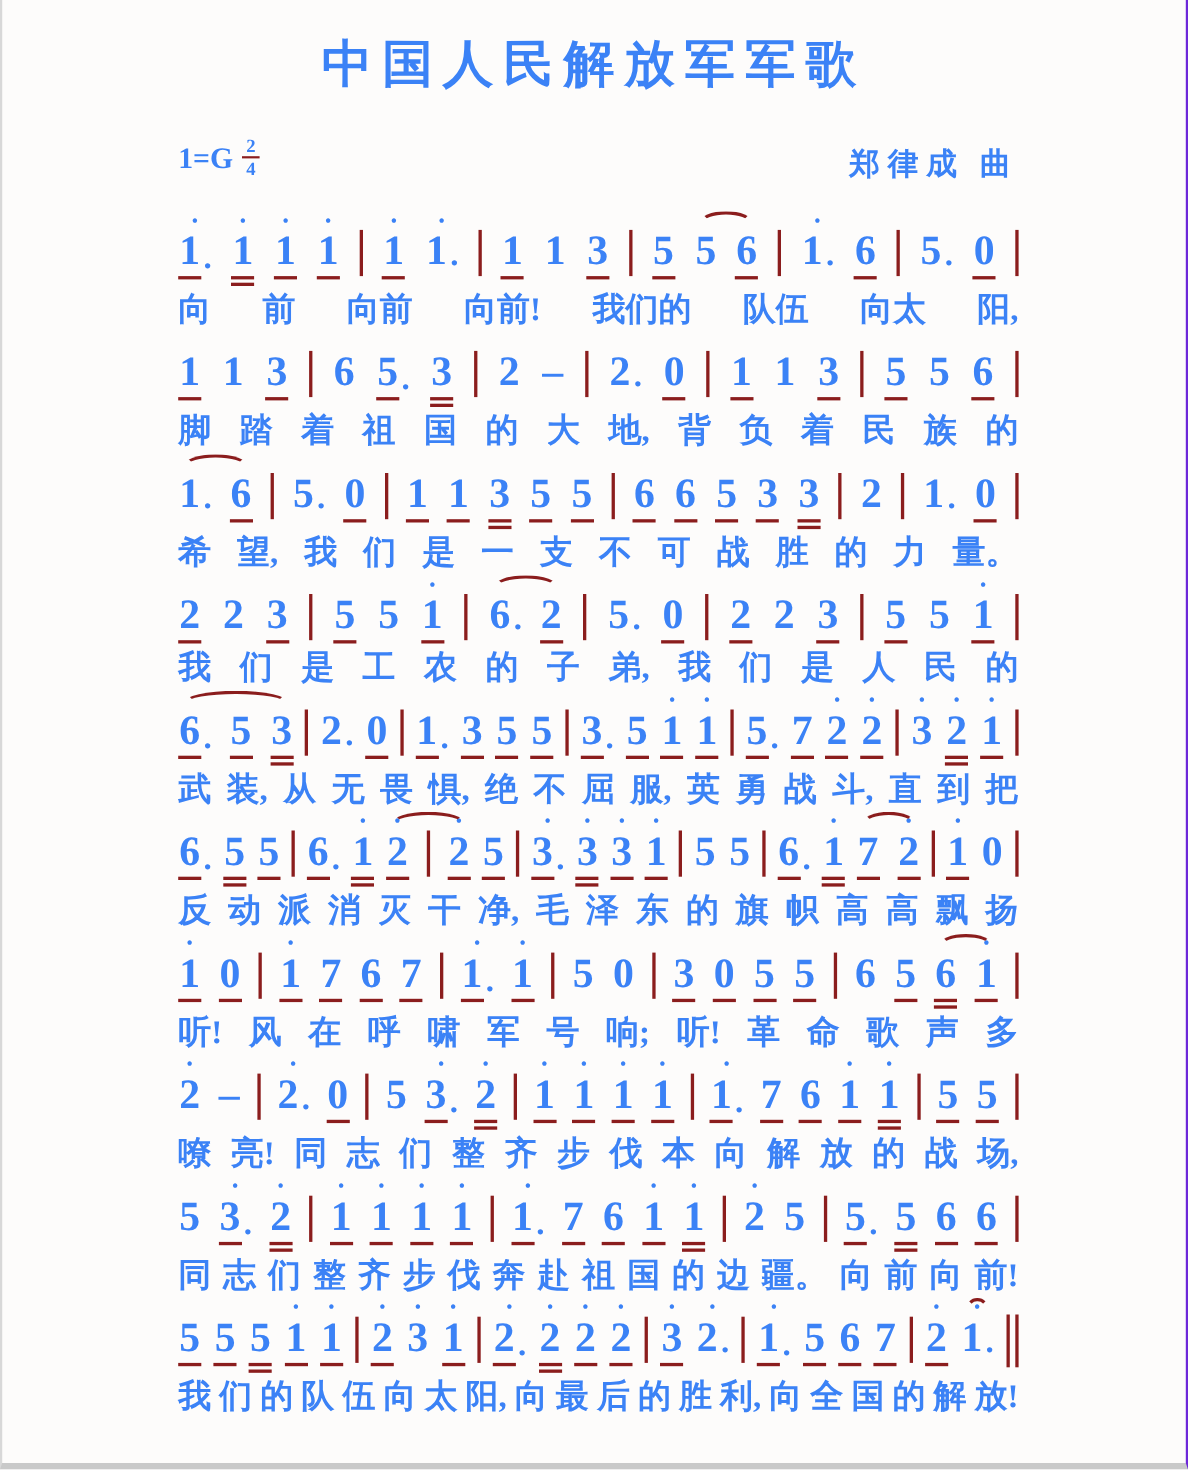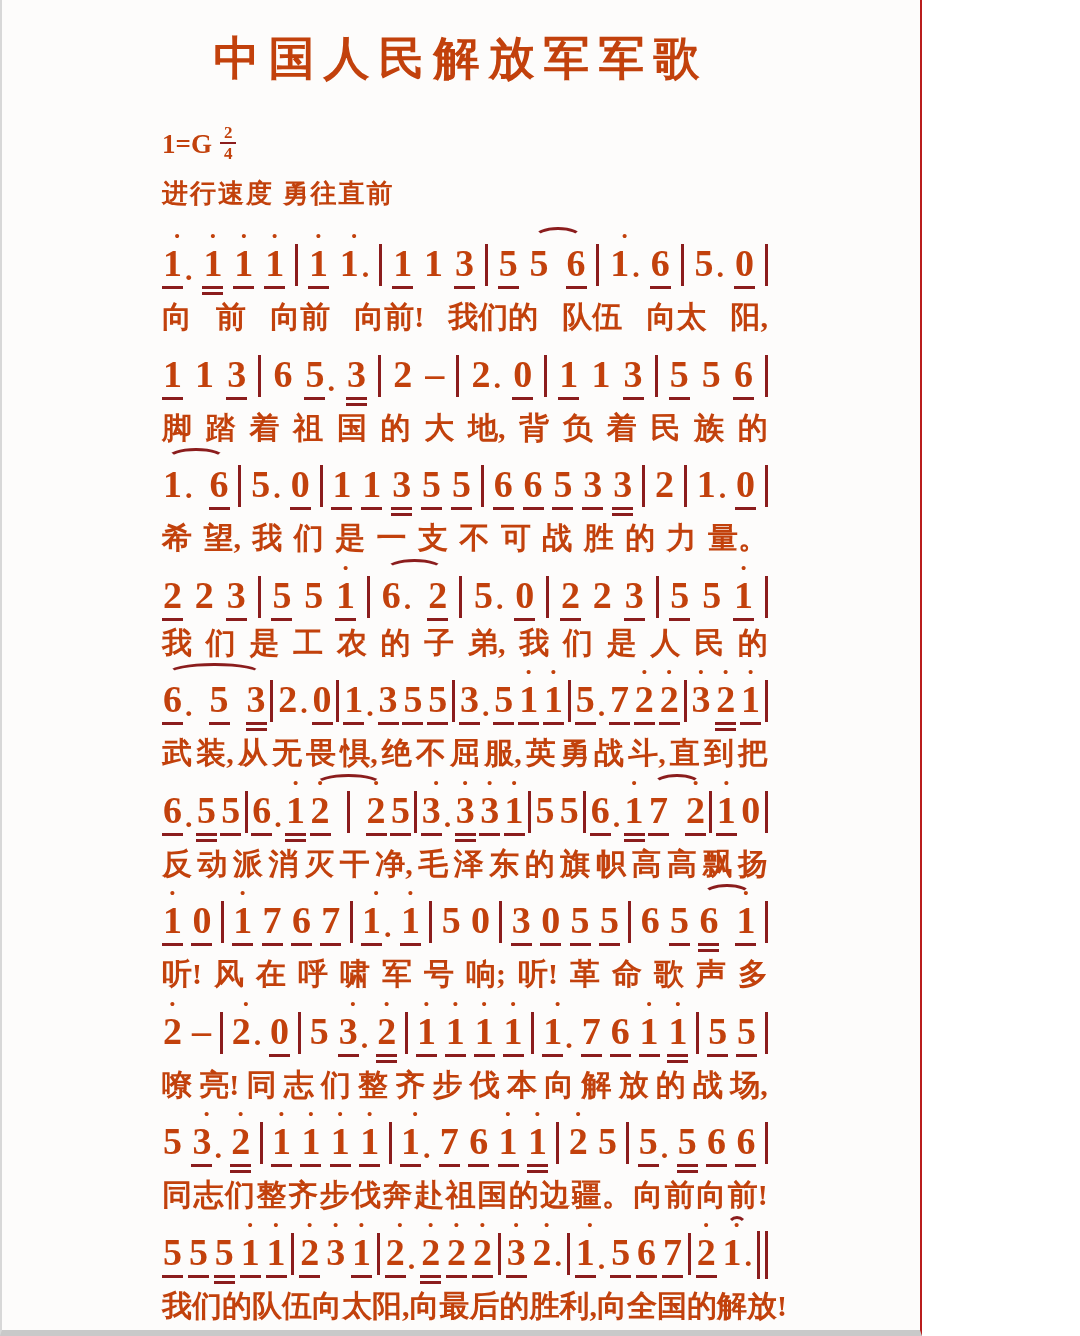--- a/index.html
+++ b/index.html
@@ -1,21 +1,21 @@
 <!DOCTYPE html>
 <html><head>
 <meta charset="utf-8">
 <style>
   html,body{margin:0;padding:0;background:#ffffff;}
   .page{
-    position:relative; width:922px; height:1336px; box-sizing:border-box;
+    position:relative; width:1080px; height:1336px; box-sizing:border-box;
     background:#fdfcfb;
-    border-left:2px solid #d8d8d8; border-right:2px solid #b91c1c; border-bottom:6px solid #c9c9c9;
+    border-left:2px solid #d8d8d8; border-right:2px solid #6d28d9; border-bottom:6px solid #c9c9c9;
     font-family:"Liberation Serif", serif;
-    color:#c2410c; overflow:hidden;
+    color:#3b82f6; overflow:hidden;
   }
   .title{
     text-align:center; font-size:46px; font-weight:bold; letter-spacing:9px;
     padding-top:28px;
   }
   .meta{display:flex; justify-content:space-between; align-items:flex-start; padding:34px 152px 0 160px;}
   .keysig{font-size:27px; font-weight:bold;}
   .frac{display:inline-block; text-align:center; font-size:17px; font-weight:bold; vertical-align:-6px; line-height:1; margin-left:8px;}
   .frac .num{display:block; border-bottom:2px solid #8b1d1d; padding:0 4px 1px;}
   .frac .den{display:block; padding-top:1px;}
@@ -46,23 +46,23 @@
 <body>
 
 <div class="page">
   <div class="title">中国人民解放军军歌</div>
 
   <div class="meta">
     <div>
       <div class="keysig">
         <span>1=G</span><span class="frac"><span class="num">2</span><span class="den">4</span></span>
       </div>
-      <div class="tempo">进行速度  勇往直前</div>
     </div>
     <div class="credits">
+      <div>郑律成 曲</div>
     </div>
   </div>
 
   <div class="score" id="score">
       <div class="line-block">
         <div class="staff">
           <span class="note">
             <span class="odot on">•</span>
             <span class="nbody">
               <span class="digit u1">1</span>

